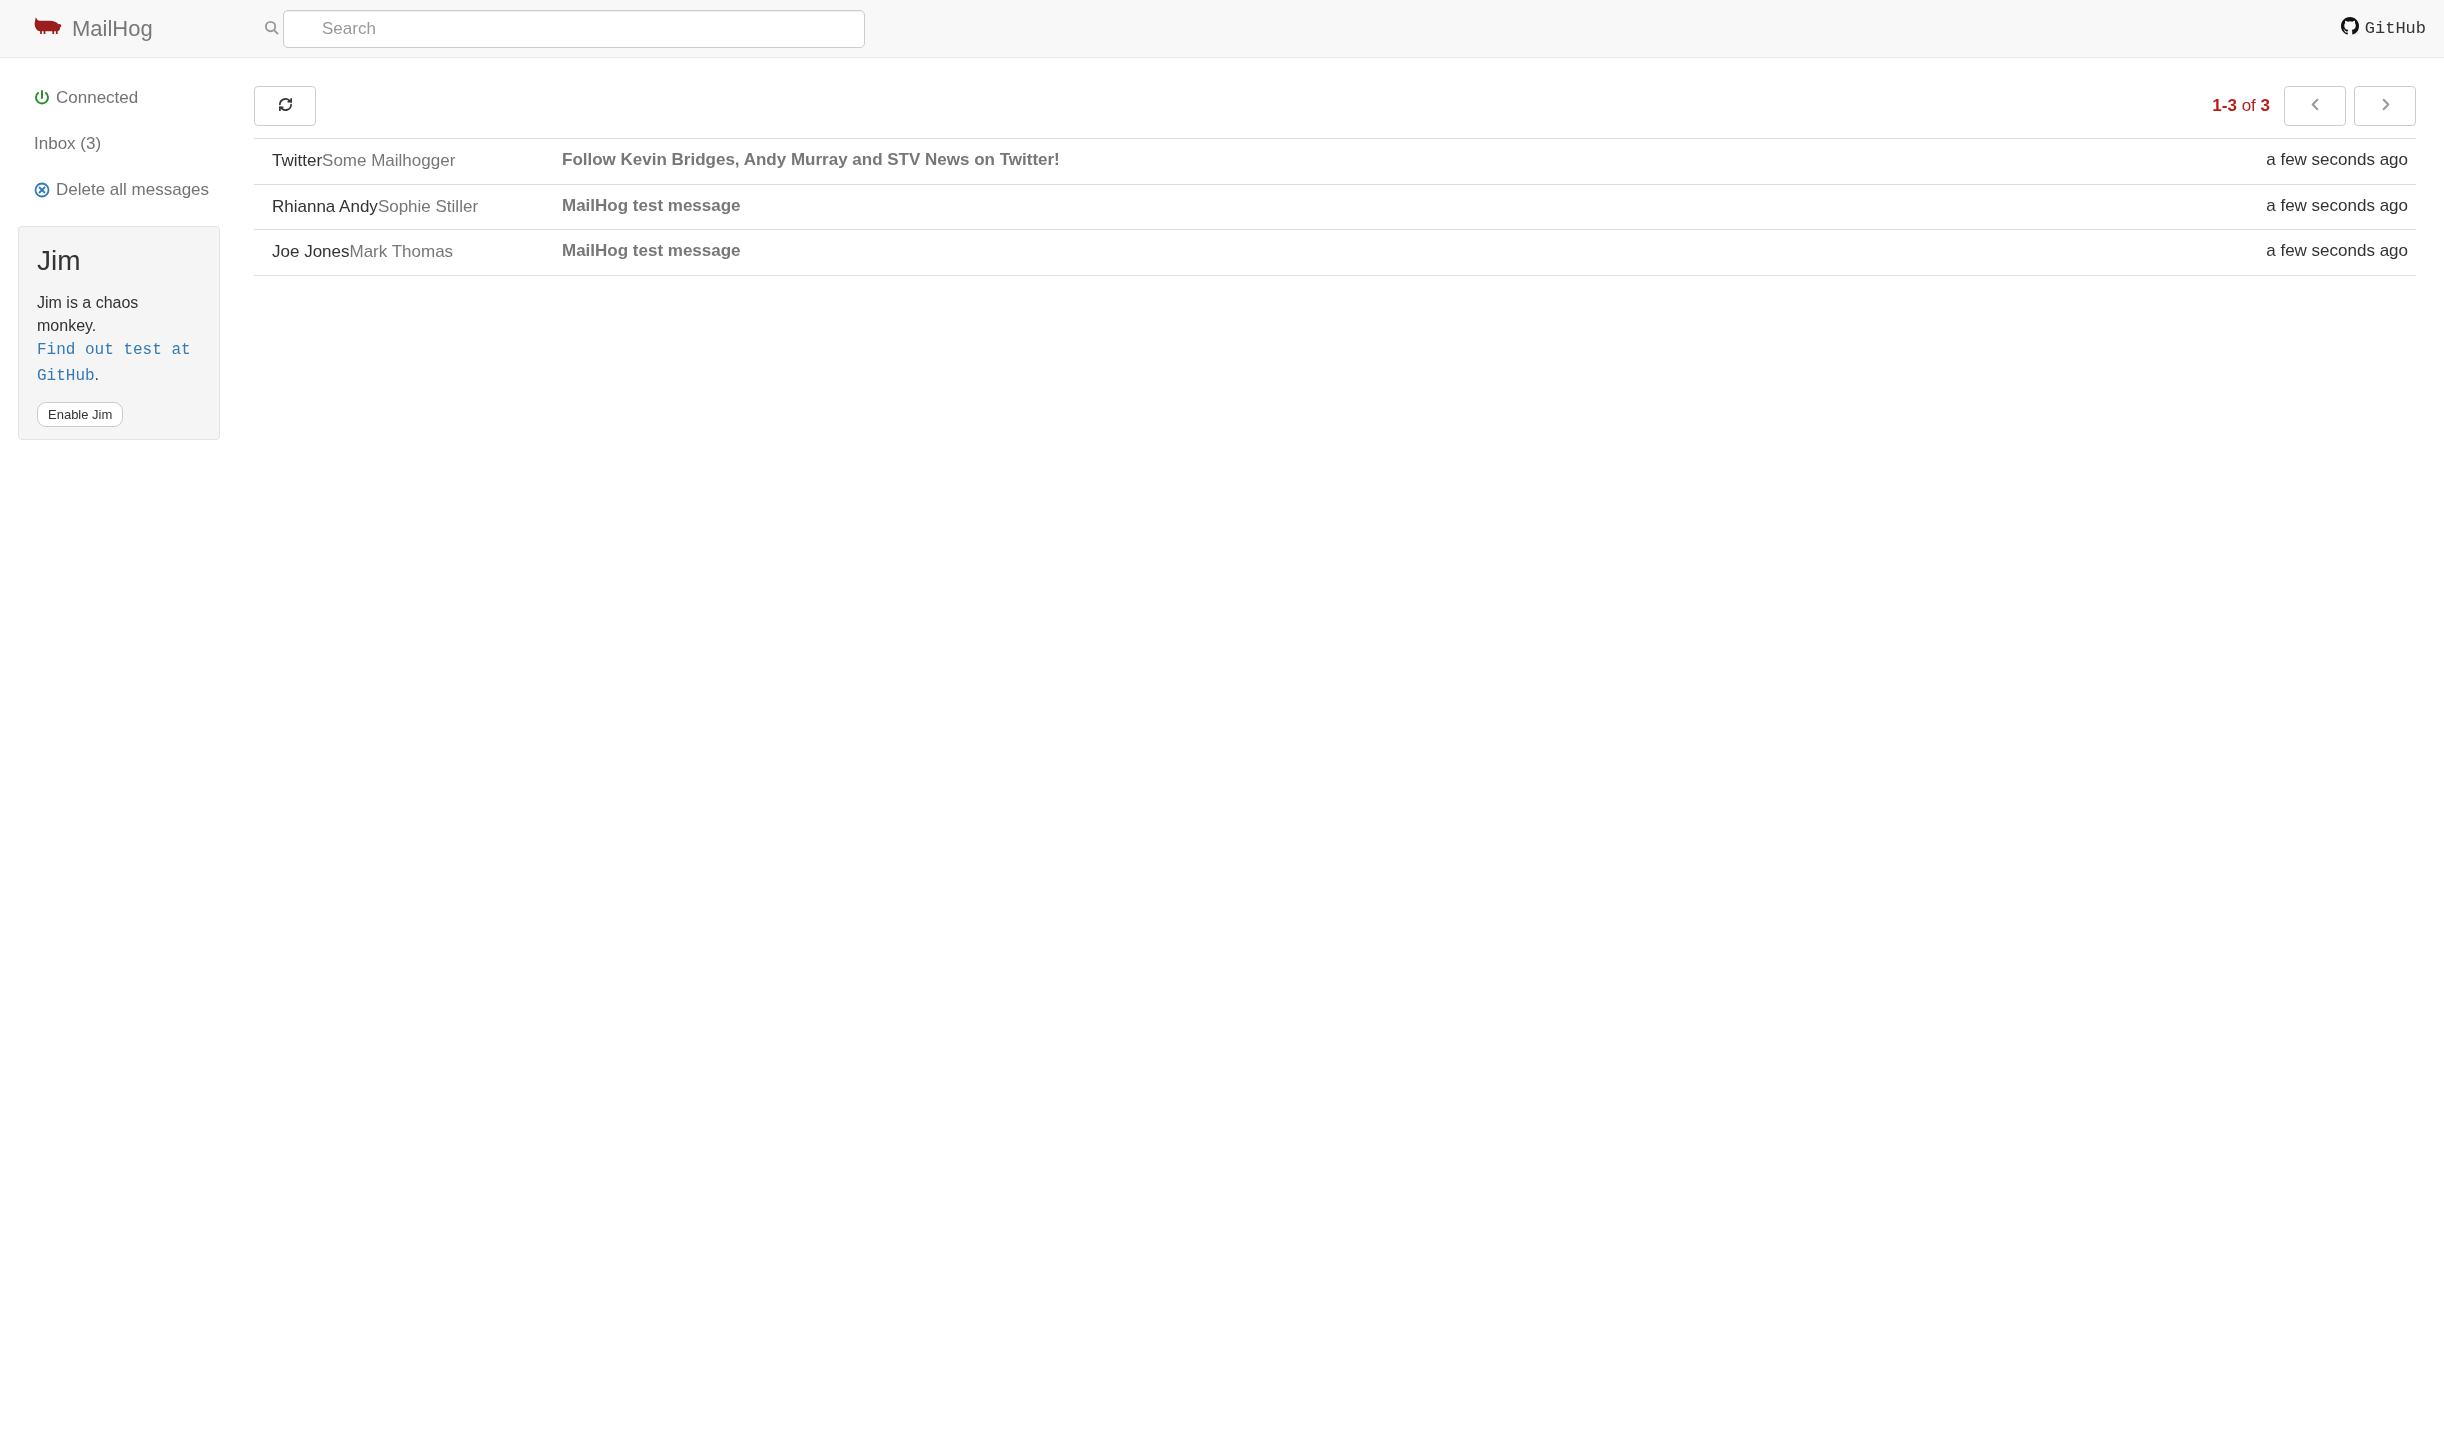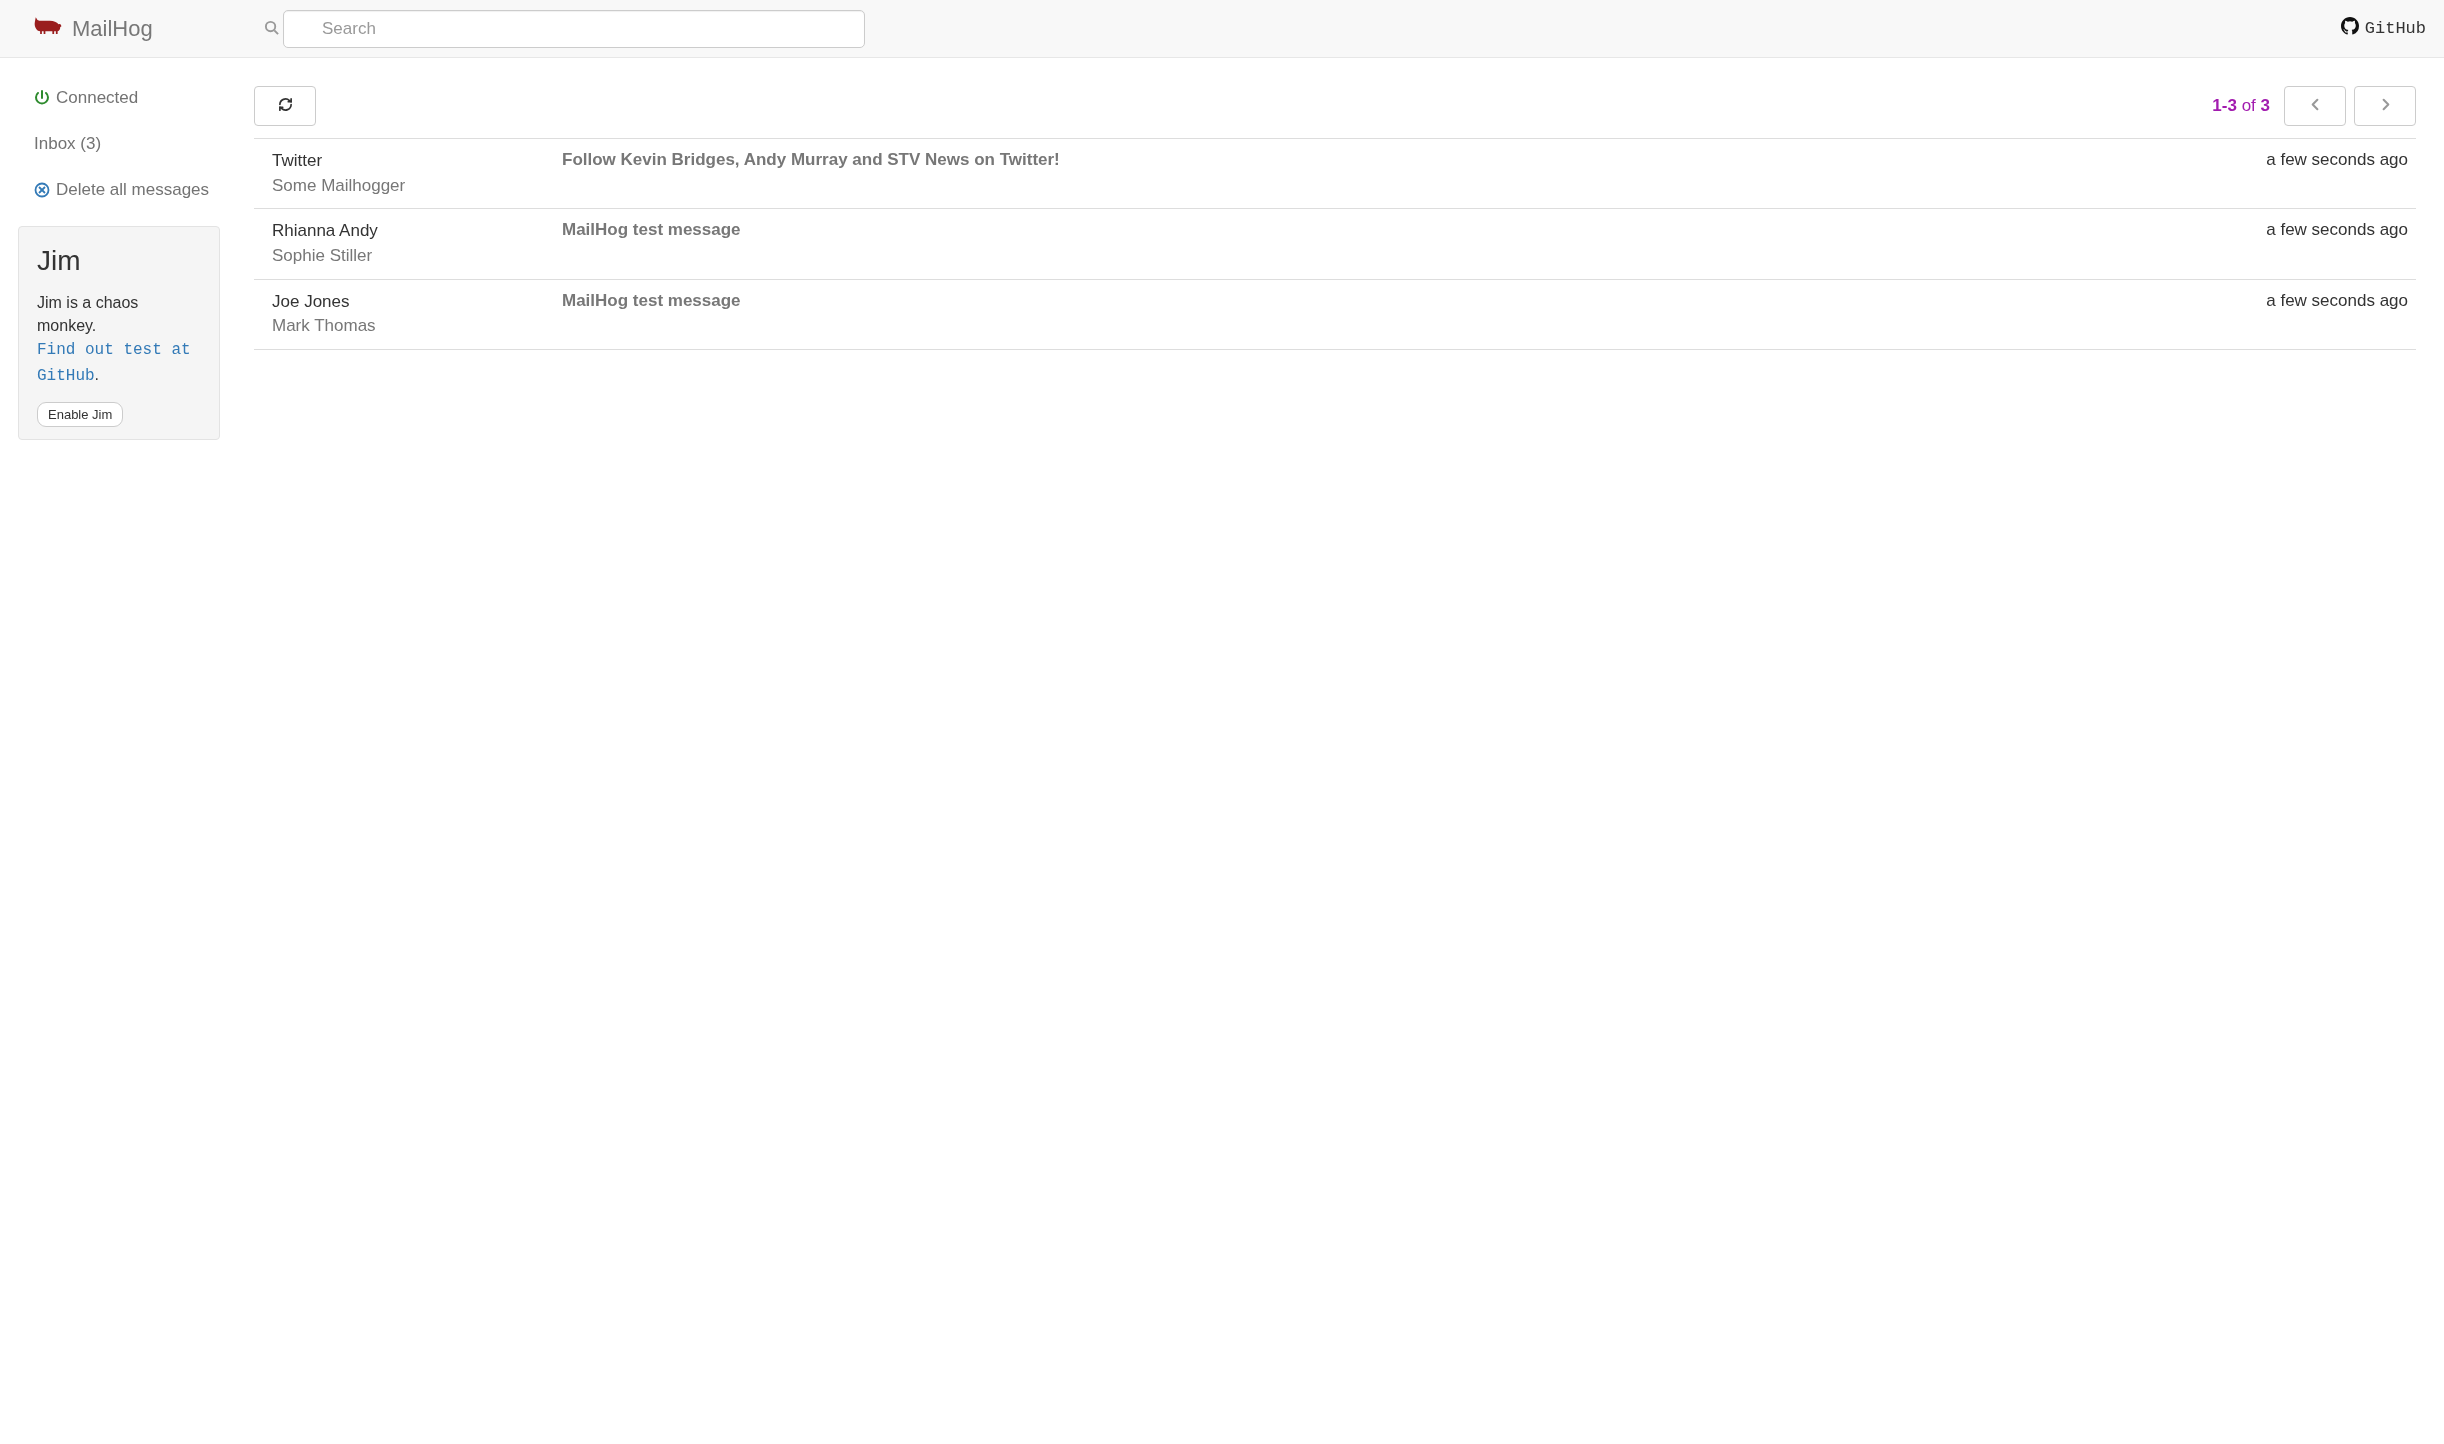--- a/index.html
+++ b/index.html
@@ -142,41 +142,41 @@
     display: inline-flex;
     align-items: center;
     justify-content: center;
     color: #444;
     cursor: pointer;
   }
   .btn svg { width: 15px; height: 15px; }
   .toolbar-spacer { flex: 1 1 auto; }
   .page-indicator {
     font-size: 17px;
-    color: #a21caf;
+    color: #b91c1c;
     margin-right: 14px;
   }
   .page-indicator b { font-weight: 700; }
   .pager-btns { display: flex; gap: 8px; }
   .pager-btns .btn svg { stroke: #999; }
 
   .msg-list {
     border-top: 1px solid #ddd;
   }
   .msg-row {
     display: flex;
     border-bottom: 1px solid #ddd;
     padding: 10px 8px 10px 18px;
     column-gap: 18px;
     cursor: pointer;
   }
   .msg-sender-col {
     flex: 0 0 272px;
     display: flex;
-    flex-direction: column;
+    flex-direction: row;
     line-height: 1.45;
   }
   .msg-from { font-size: 17px; color: #333; }
   .msg-to   { font-size: 17px; color: #777; }
   .msg-subject {
     flex: 1 1 auto;
     font-size: 17px;
     font-weight: 700;
     color: #777;
     padding-top: 1px;

